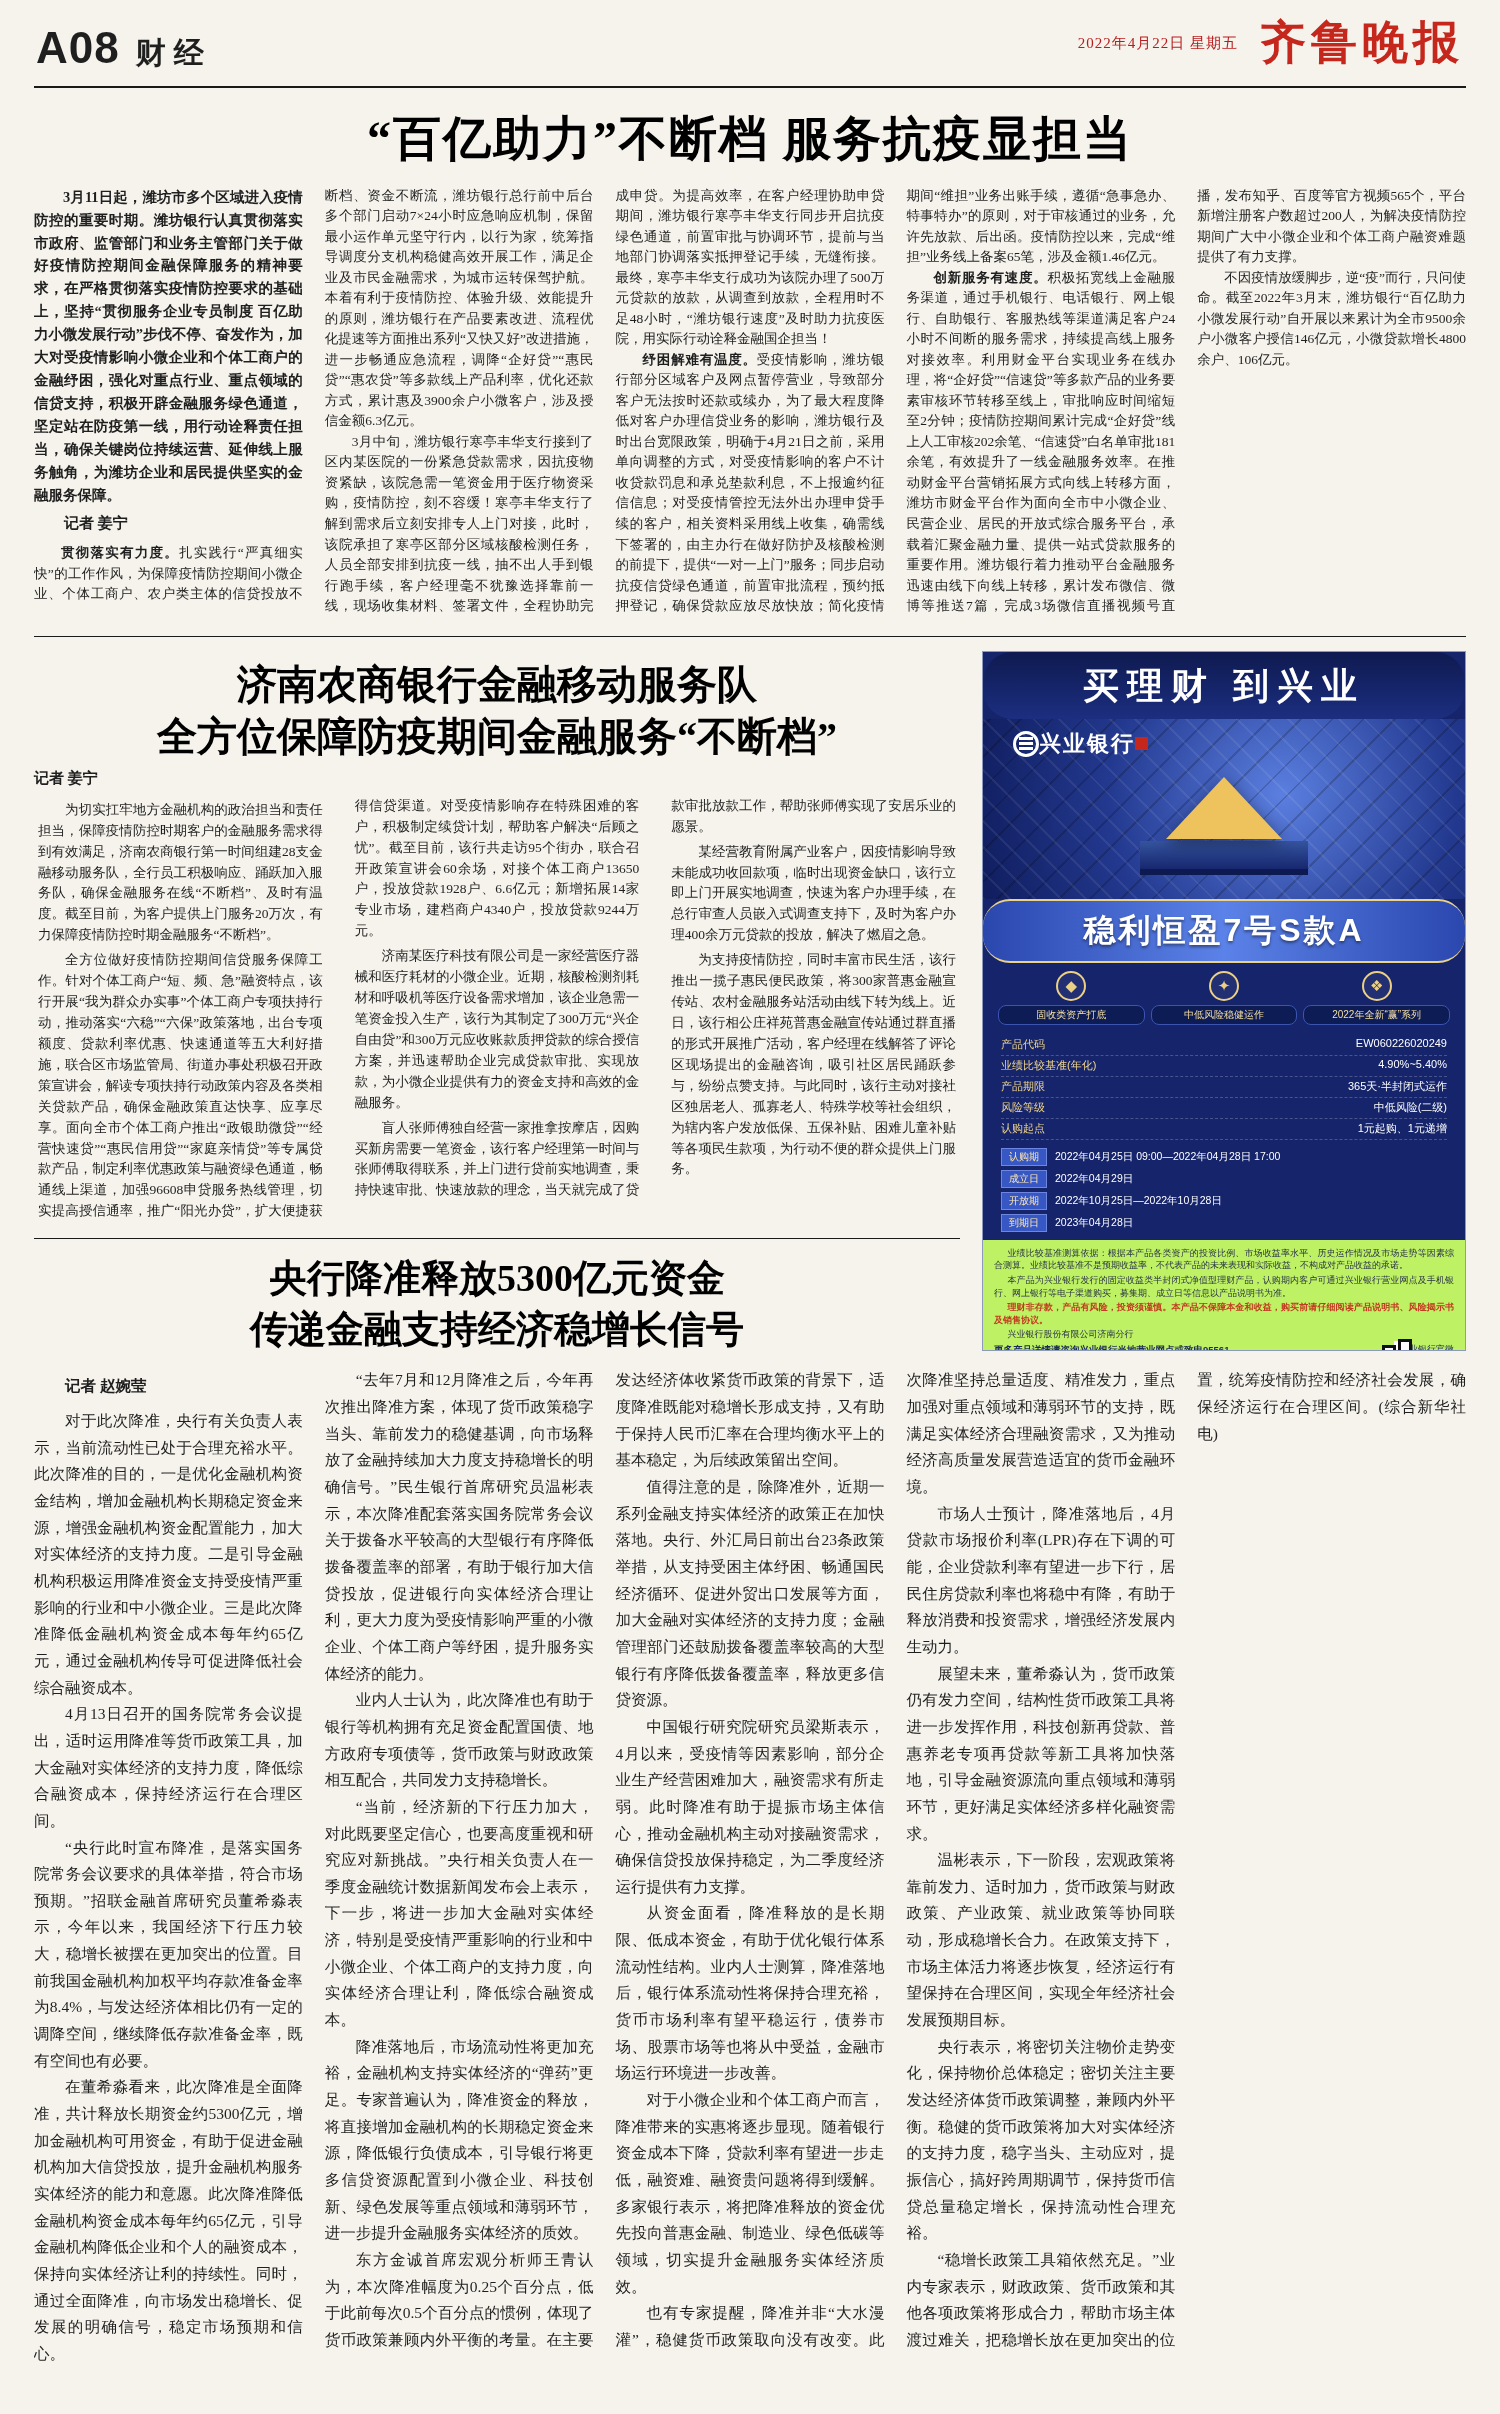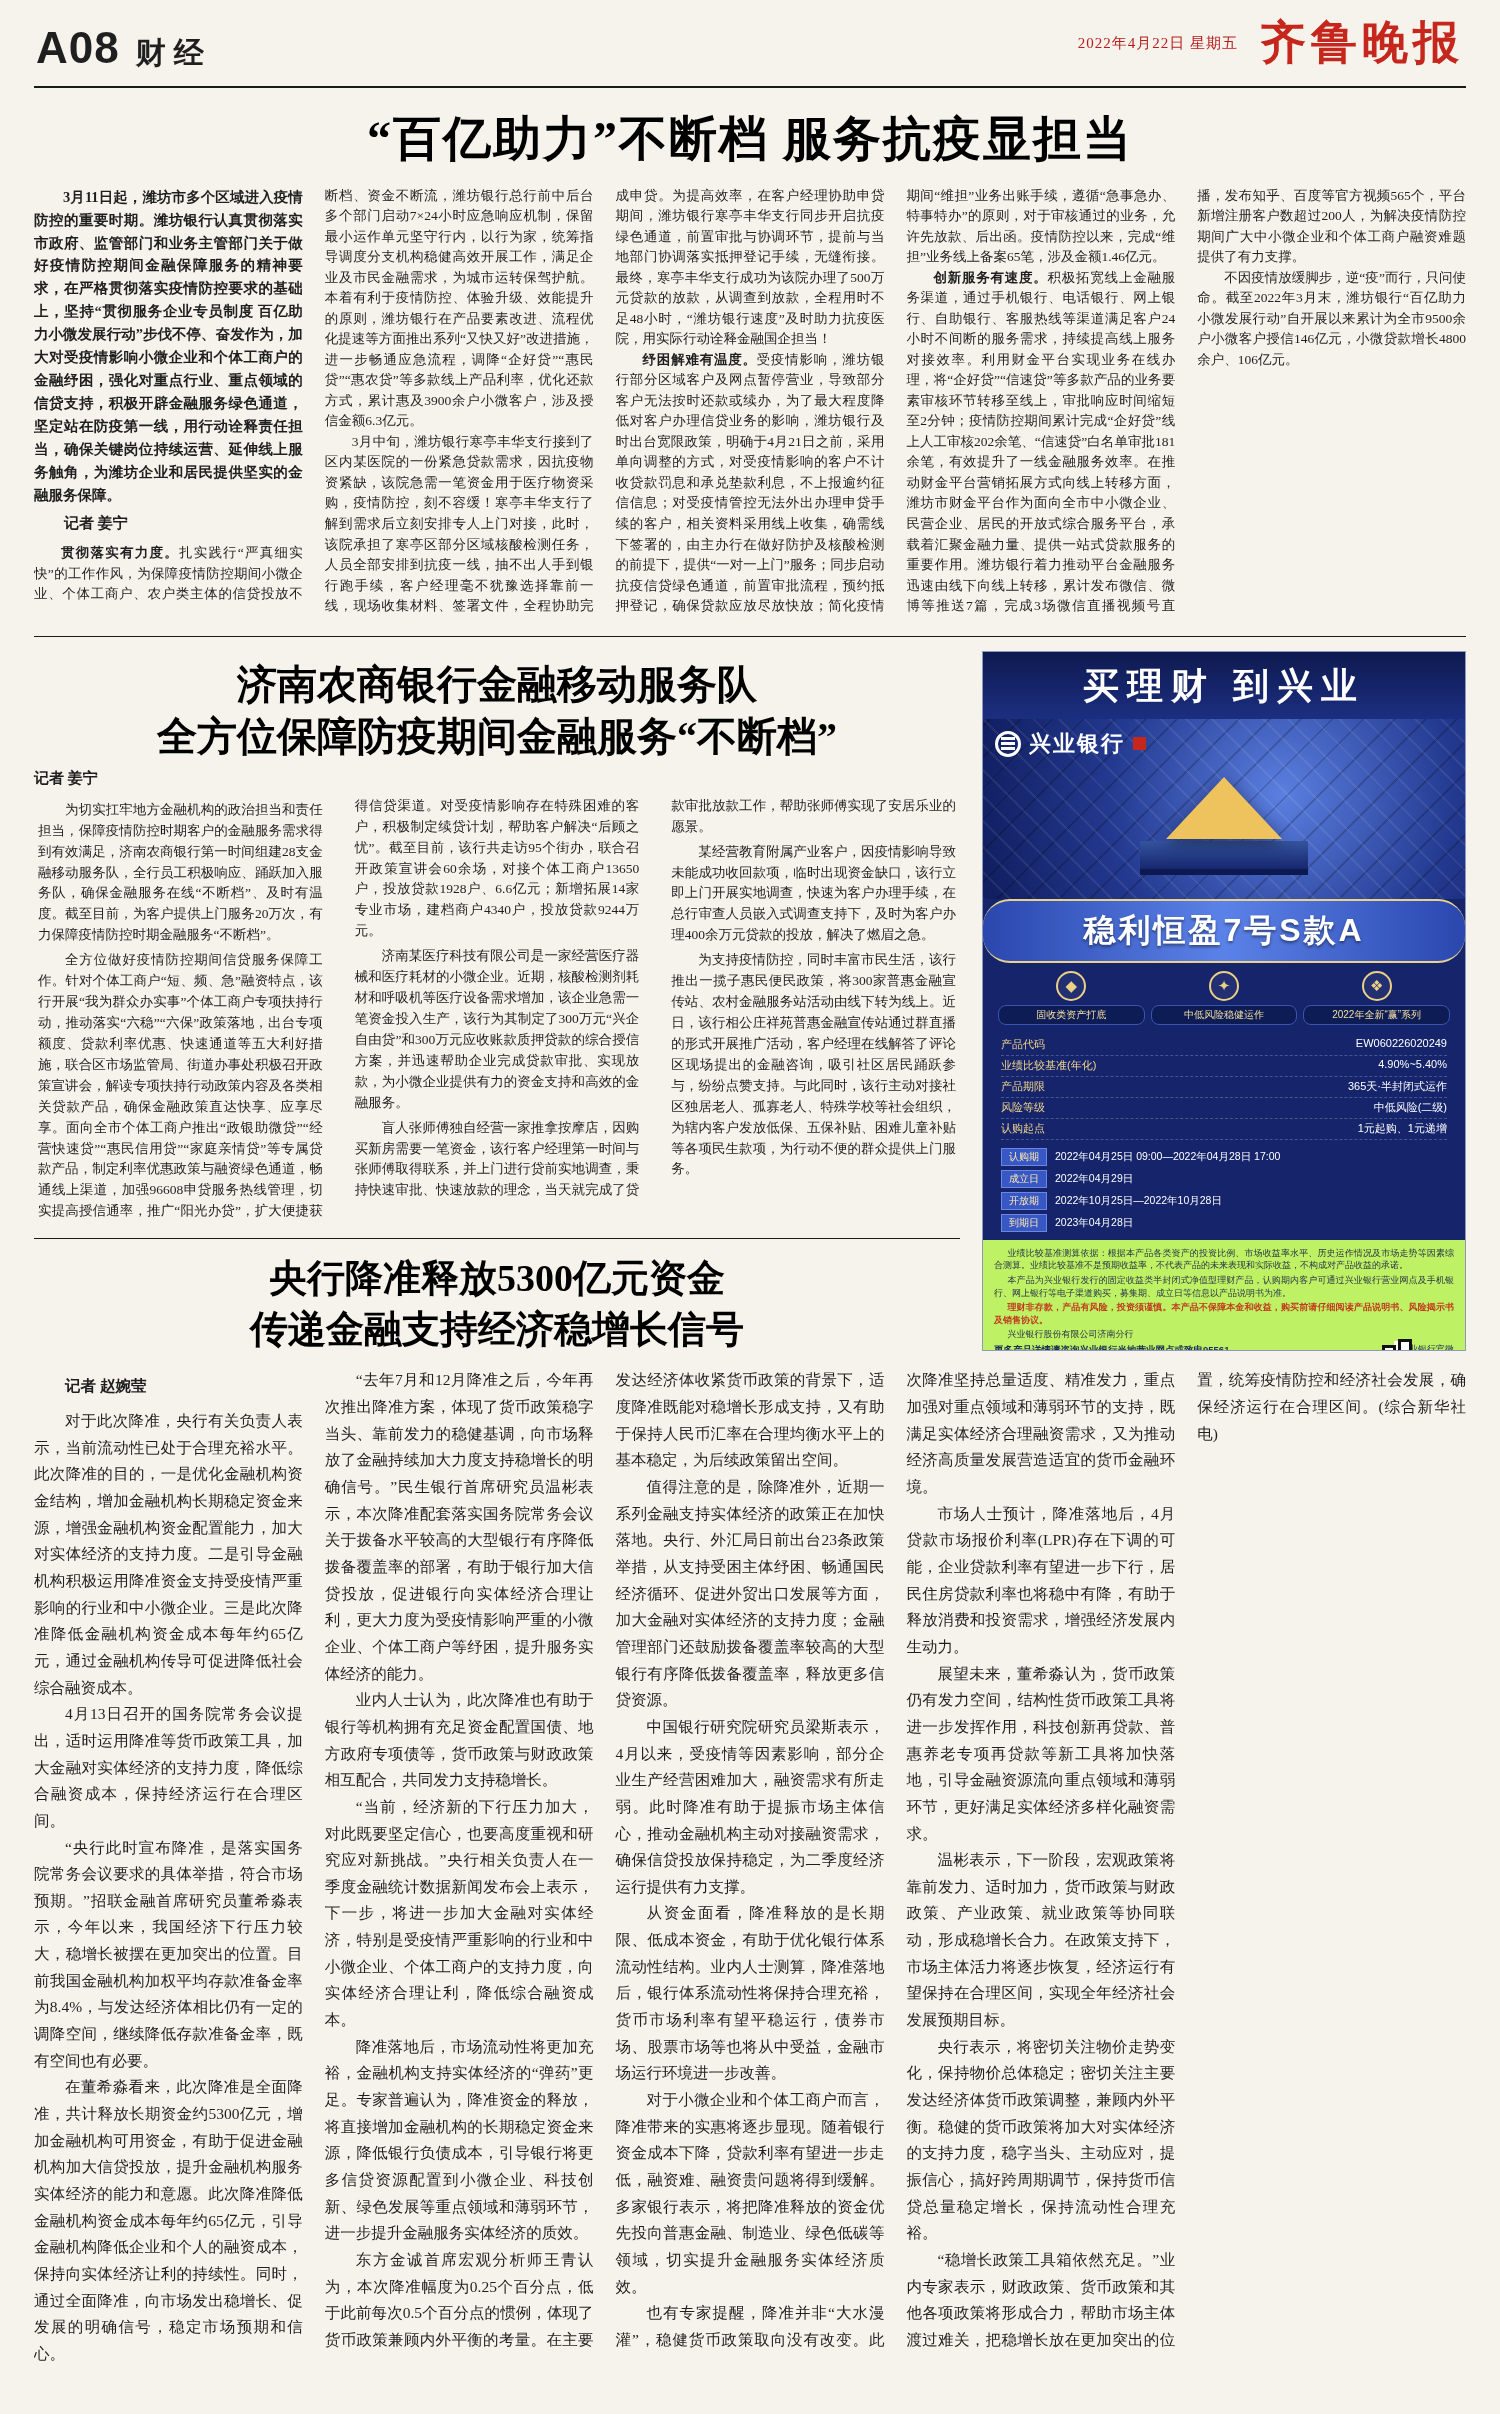--- a/index.html
+++ b/index.html
@@ -30,26 +30,26 @@
   .row2-left { width:926px; display:flex; flex-direction:column; }
   .a2-headline { text-align:center; font-size:40px; font-weight:900; line-height:1.3; margin:8px 0 6px; color:#000; }
   .byline-row { font-size:15px; font-weight:700; margin:4px 0 8px; }
   .a2-body { column-count:3; column-gap:24px; column-fill:auto; height:430px; overflow:hidden; text-align:justify; font-size:13.5px; line-height:1.55; }
   .a2-body p { text-indent:2em; margin:4px; }
   .thin-rule { border-top:1px solid #1a1a1a; margin:12px 0 0; }
   .a3-headline { text-align:center; font-size:38px; font-weight:900; line-height:1.35; margin:14px auto 0; width:78%; color:#000; }
 
   
   .ad { width:484px; height:700px; border:1px solid #8d99bd; background:#15246b; display:flex; flex-direction:column; overflow:hidden; font-family:"Liberation Sans","DejaVu Sans",sans-serif; }
-  .ad-slogan { background:linear-gradient(180deg,#0e1a50,#1c2e80); color:#fff; font-size:36px; font-weight:900; text-align:center; letter-spacing:8px; padding:10px 0 8px; }
+  .ad-slogan { background:linear-gradient(180deg,#0e1a50,#1c2e80); color:#fff; font-size:36px; font-weight:900; text-align:center; letter-spacing:8px; padding:10px 0 8px;border-radius:30px; }
   .ad-visual { position:relative; height:180px; background:radial-gradient(circle at 62% 42%, #5b7fe0, #23398f 55%, #101d5e); flex-shrink:0; }
   .ad-visual::before { content:""; position:absolute; inset:0;
      background:repeating-linear-gradient(45deg, rgba(255,255,255,.07) 0 2px, transparent 2px 18px),
                 repeating-linear-gradient(-45deg, rgba(0,0,0,.18) 0 2px, transparent 2px 22px); }
-  .ad-logo { position:absolute; top:10px; left:12px; display:flex; align-items:center; gap:8px; color:#fff; z-index:2; }
+  .ad-logo { position:absolute; top:10px; left:30px; display:flex; align-items:center; color:#fff; z-index:2; }
   .logo-icon { width:26px; height:26px; border:3px solid #fff; border-radius:50%; display:inline-block; position:relative; }
   .logo-icon::after { content:""; position:absolute; left:3px; right:3px; top:8px; height:3px; background:#fff; box-shadow:0 -5px 0 #fff, 0 5px 0 #fff; }
   .logo-text { font-size:22px; font-weight:900; letter-spacing:2px; }
   .logo-seal { width:13px; height:13px; background:#c5271d; display:inline-block; }
   .pyramid { position:absolute; left:50%; top:58px; transform:translateX(-50%); z-index:1; }
   .pyr-top { width:0; height:0; border-left:58px solid transparent; border-right:58px solid transparent; border-bottom:62px solid #eec35e; filter:drop-shadow(0 4px 8px rgba(0,0,0,.45)); margin:0 auto; }
   .pyr-base { width:168px; height:28px; margin:2px auto 0; background:linear-gradient(#35549e,#16276f); box-shadow:0 6px 0 #0d1a52; }
   .ad-product { background:linear-gradient(90deg,#2a47ae,#5b82e8 50%,#2a47ae); border-top:2px solid #ead289; border-bottom:2px solid #ead289; color:#fff; text-align:center; font-size:32px; font-weight:900; letter-spacing:3px; padding:8px 0; text-shadow:0 2px 3px rgba(0,0,0,.45); flex-shrink:0;border-radius:27px; }
   .ad-badges { display:flex; justify-content:space-around; padding:8px 12px 4px; flex-shrink:0; }
   .badge { text-align:center; width:32%; }

